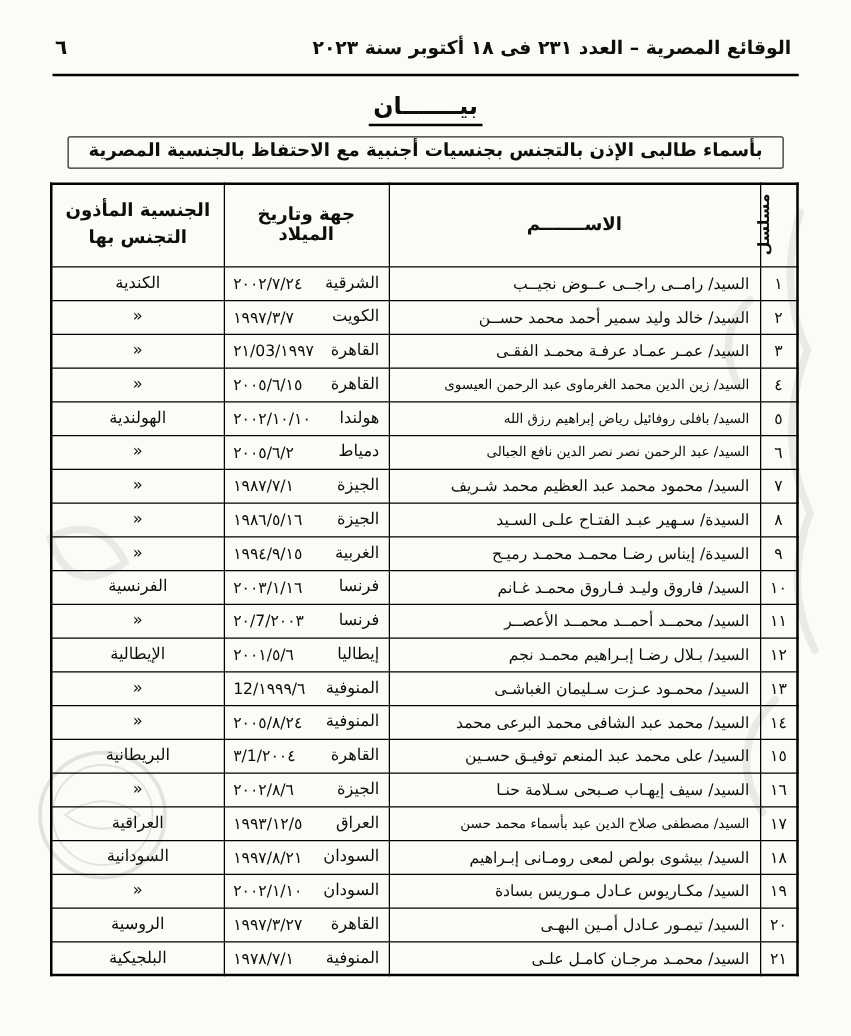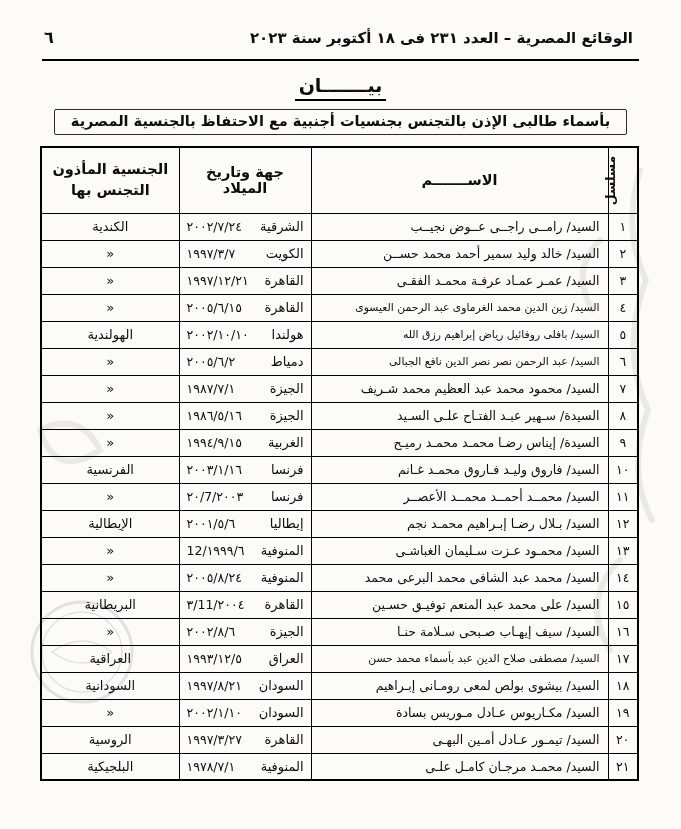--- a/index.html
+++ b/index.html
@@ -142,21 +142,21 @@
             </div>
           </td>
           <td class="cell-nat">«</td>
         </tr>
         <tr>
           <td class="cell-serial">٣</td>
           <td class="cell-name">السيد/ عمـر عمـاد عرفـة محمـد الفقـى</td>
           <td class="cell-birth">
             <div class="birth-wrap">
               <span class="place">القاهرة</span>
-              <span class="date">١٩٩٧/١٢/٢١</span>
+              <span class="date">١٩٩٧/03/٢١</span>
             </div>
           </td>
           <td class="cell-nat">«</td>
         </tr>
         <tr>
           <td class="cell-serial">٤</td>
           <td class="cell-name long">السيد/ زين الدين محمد الغرماوى عبد الرحمن العيسوى</td>
           <td class="cell-birth">
             <div class="birth-wrap">
               <span class="place">القاهرة</span>
@@ -274,21 +274,21 @@
             </div>
           </td>
           <td class="cell-nat">«</td>
         </tr>
         <tr>
           <td class="cell-serial">١٥</td>
           <td class="cell-name">السيد/ على محمد عبد المنعم توفيـق حسـين</td>
           <td class="cell-birth">
             <div class="birth-wrap">
               <span class="place">القاهرة</span>
-              <span class="date">٢٠٠٤/11/٣</span>
+              <span class="date">٢٠٠٤/1/٣</span>
             </div>
           </td>
           <td class="cell-nat">البريطانية</td>
         </tr>
         <tr>
           <td class="cell-serial">١٦</td>
           <td class="cell-name">السيد/ سيف إيهـاب صـبحى سـلامة حنـا</td>
           <td class="cell-birth">
             <div class="birth-wrap">
               <span class="place">الجيزة</span>

